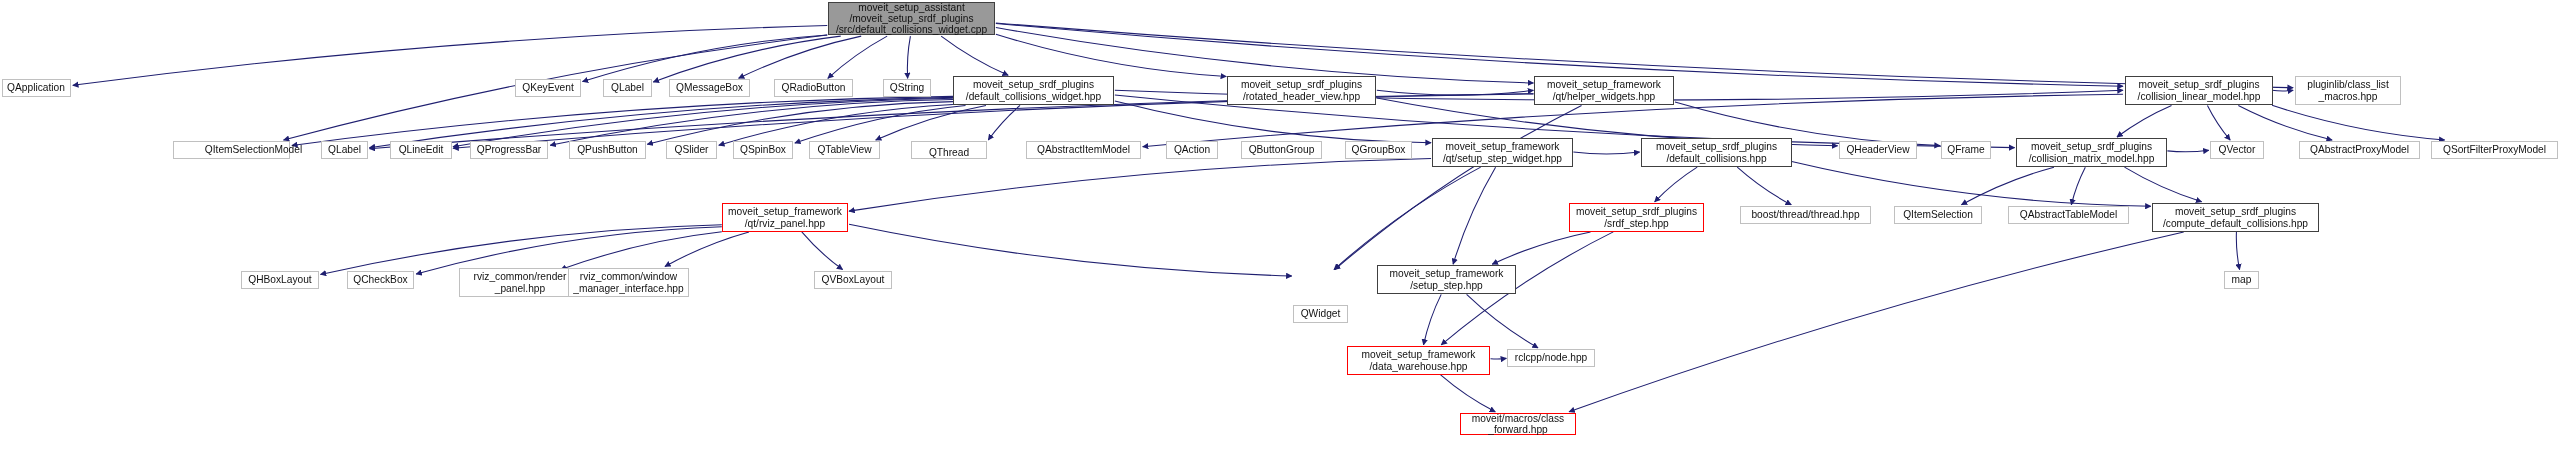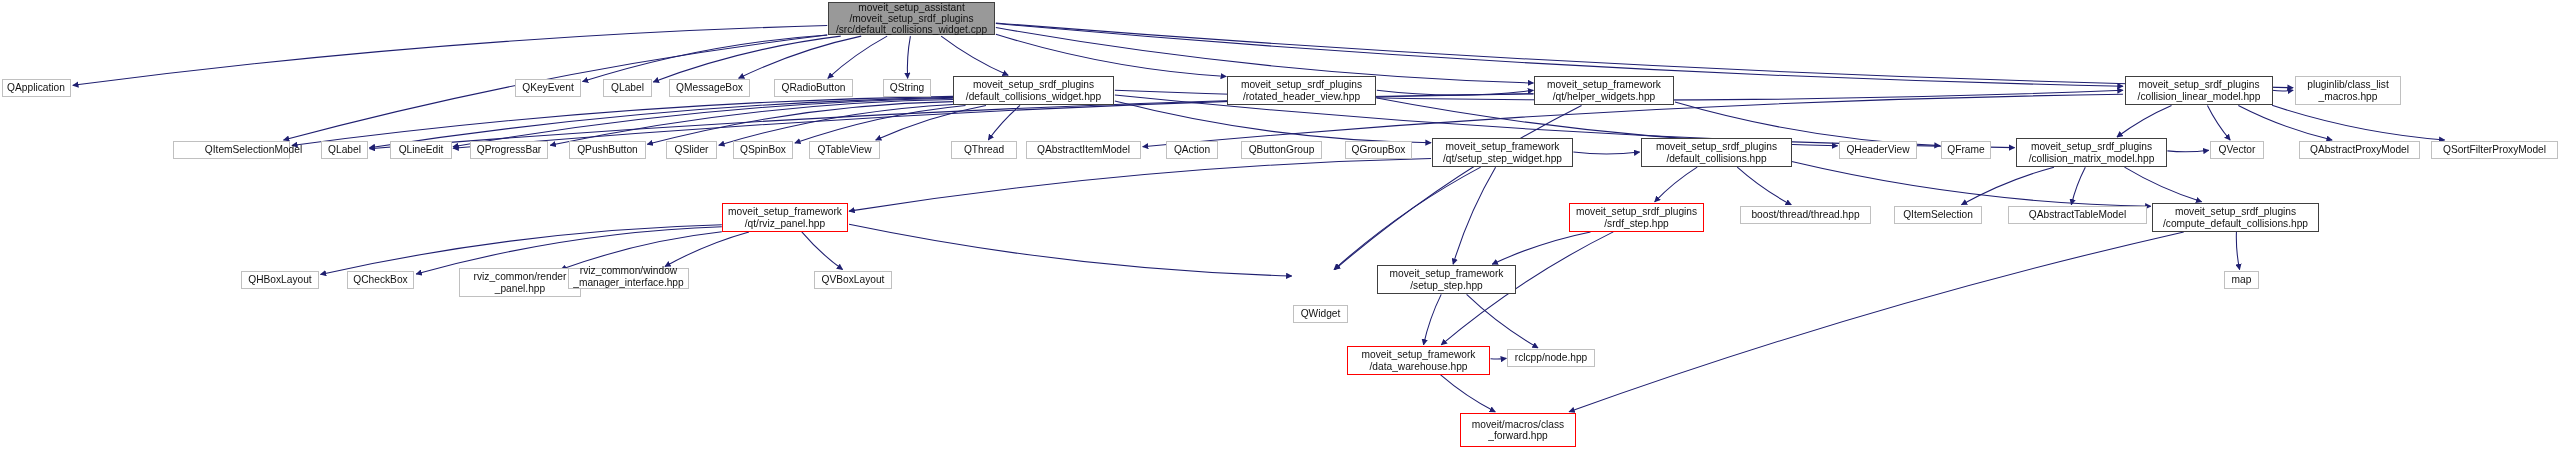--- a/index.html
+++ b/index.html
@@ -144,45 +144,45 @@
       <div class="node hdr" style="left: 2125px; top: 76px; width: 148px; height: 29px;"><span>moveit_setup_srdf_plugins</span><span>/collision_linear_model.hpp</span></div>
       <div class="node plain" style="left: 2295px; top: 76px; width: 106px; height: 29px;"><span>pluginlib/class_list</span><span>_macros.hpp</span></div>
       <div class="node plain" style="left: 173px; top: 141px; width: 117px; height: 18px; padding-left: 44px;"><span>QItemSelectionModel</span></div>
       <div class="node plain" style="left: 321px; top: 141px; width: 47px; height: 18px;"><span>QLabel</span></div>
       <div class="node plain" style="left: 390px; top: 141px; width: 62px; height: 18px;"><span>QLineEdit</span></div>
       <div class="node plain" style="left: 470px; top: 141px; width: 78px; height: 18px;"><span>QProgressBar</span></div>
       <div class="node plain" style="left: 569px; top: 141px; width: 77px; height: 18px;"><span>QPushButton</span></div>
       <div class="node plain" style="left: 666px; top: 141px; width: 51px; height: 18px;"><span>QSlider</span></div>
       <div class="node plain" style="left: 733px; top: 141px; width: 60px; height: 18px;"><span>QSpinBox</span></div>
       <div class="node plain" style="left: 809px; top: 141px; width: 71px; height: 18px;"><span>QTableView</span></div>
-      <div class="node plain" style="left: 951px; top: 141px; width: 66px; height: 18px;"><span>QThread</span></div>
+      <div class="node plain" style="left: 911px; top: 141px; width: 76px; height: 18px; justify-content: flex-end;"><span>QThread</span></div>
       <div class="node plain" style="left: 1026px; top: 141px; width: 115px; height: 18px;"><span>QAbstractItemModel</span></div>
       <div class="node plain" style="left: 1166px; top: 141px; width: 52px; height: 18px;"><span>QAction</span></div>
       <div class="node plain" style="left: 1241px; top: 141px; width: 81px; height: 18px;"><span>QButtonGroup</span></div>
       <div class="node plain" style="left: 1345px; top: 141px; width: 67px; height: 18px;"><span>QGroupBox</span></div>
       <div class="node hdr" style="left: 1432px; top: 138px; width: 141px; height: 29px;"><span>moveit_setup_framework</span><span>/qt/setup_step_widget.hpp</span></div>
       <div class="node hdr" style="left: 1641px; top: 138px; width: 151px; height: 29px;"><span>moveit_setup_srdf_plugins</span><span>/default_collisions.hpp</span></div>
       <div class="node plain" style="left: 1839px; top: 141px; width: 78px; height: 18px;"><span>QHeaderView</span></div>
       <div class="node plain" style="left: 1941px; top: 141px; width: 50px; height: 18px; text-align: right;"><span>QFrame</span></div>
       <div class="node hdr" style="left: 2016px; top: 138px; width: 151px; height: 29px;"><span>moveit_setup_srdf_plugins</span><span>/collision_matrix_model.hpp</span></div>
       <div class="node plain" style="left: 2210px; top: 141px; width: 54px; height: 18px; text-align: center;"><span>QVector</span></div>
       <div class="node plain" style="left: 2299px; top: 141px; width: 121px; height: 18px;"><span>QAbstractProxyModel</span></div>
       <div class="node plain" style="left: 2431px; top: 141px; width: 127px; height: 18px;"><span>QSortFilterProxyModel</span></div>
       <div class="node red" style="left: 722px; top: 203px; width: 126px; height: 29px;"><span>moveit_setup_framework</span><span>/qt/rviz_panel.hpp</span></div>
       <div class="node red" style="left: 1569px; top: 203px; width: 135px; height: 29px;"><span>moveit_setup_srdf_plugins</span><span>/srdf_step.hpp</span></div>
       <div class="node plain" style="left: 1740px; top: 206px; width: 131px; height: 18px;"><span>boost/thread/thread.hpp</span></div>
       <div class="node plain" style="left: 1894px; top: 206px; width: 88px; height: 18px;"><span>QItemSelection</span></div>
-      <div class="node plain" style="left: 2008px; top: 206px; width: 139px; height: 18px;"><span>QAbstractTableModel</span></div>
+      <div class="node plain" style="left: 2008px; top: 206px; width: 121px; height: 18px;"><span>QAbstractTableModel</span></div>
       <div class="node hdr" style="left: 2152px; top: 203px; width: 167px; height: 29px;"><span>moveit_setup_srdf_plugins</span><span>/compute_default_collisions.hpp</span></div>
       <div class="node plain" style="left: 241px; top: 271px; width: 78px; height: 18px;"><span>QHBoxLayout</span></div>
       <div class="node plain" style="left: 347px; top: 271px; width: 67px; height: 18px;"><span>QCheckBox</span></div>
       <div class="node plain" style="left: 459px; top: 268px; width: 122px; height: 29px;"><span>rviz_common/render</span><span>_panel.hpp</span></div>
-      <div class="node plain" style="left: 568px; top: 268px; width: 121px; height: 21px; justify-content: flex-end;"><span>rviz_common/window</span><span>_manager_interface.hpp</span></div>
+      <div class="node plain" style="left: 568px; top: 268px; width: 121px; height: 29px;"><span>rviz_common/window</span><span>_manager_interface.hpp</span></div>
       <div class="node plain" style="left: 814px; top: 271px; width: 78px; height: 18px;"><span>QVBoxLayout</span></div>
       <div class="node plain" style="left: 1293px; top: 271px; width: 55px; height: 18px; margin-top: 34px;"><span>QWidget</span></div>
       <div class="node hdr" style="left: 1377px; top: 265px; width: 139px; height: 29px;"><span>moveit_setup_framework</span><span>/setup_step.hpp</span></div>
       <div class="node plain" style="left: 2224px; top: 271px; width: 35px; height: 18px;"><span>map</span></div>
       <div class="node red" style="left: 1347px; top: 346px; width: 143px; height: 29px;"><span>moveit_setup_framework</span><span>/data_warehouse.hpp</span></div>
       <div class="node plain" style="left: 1507px; top: 349px; width: 88px; height: 18px;"><span>rclcpp/node.hpp</span></div>
-      <div class="node red" style="left: 1460px; top: 413px; width: 116px; height: 34px; text-align: center;"><span>moveit/macros/class</span><span>_forward.hpp</span></div>
+      <div class="node red" style="left: 1460px; top: 413px; width: 116px; height: 22px; text-align: center;"><span>moveit/macros/class</span><span>_forward.hpp</span></div>
     </div>
 </div>
 
 
 </body></html>

